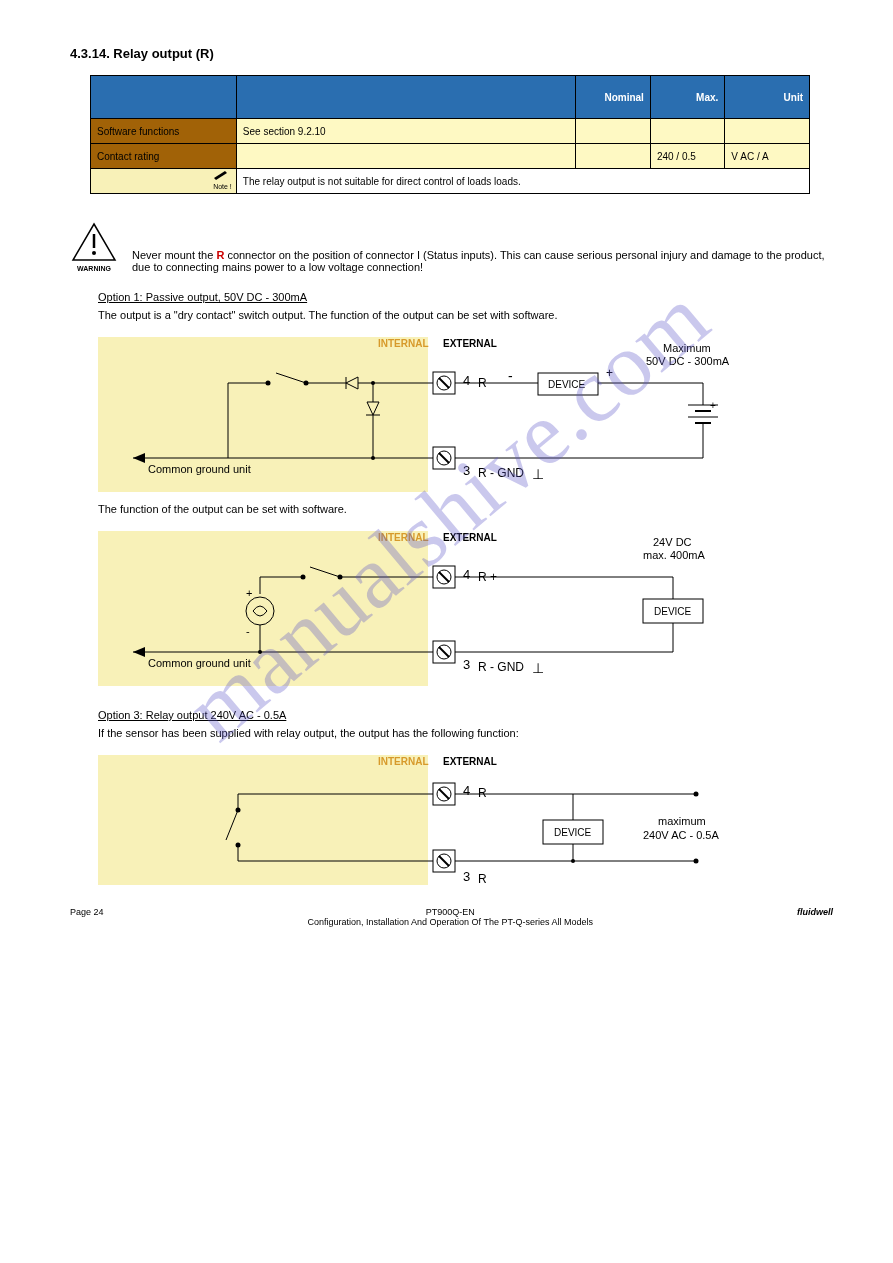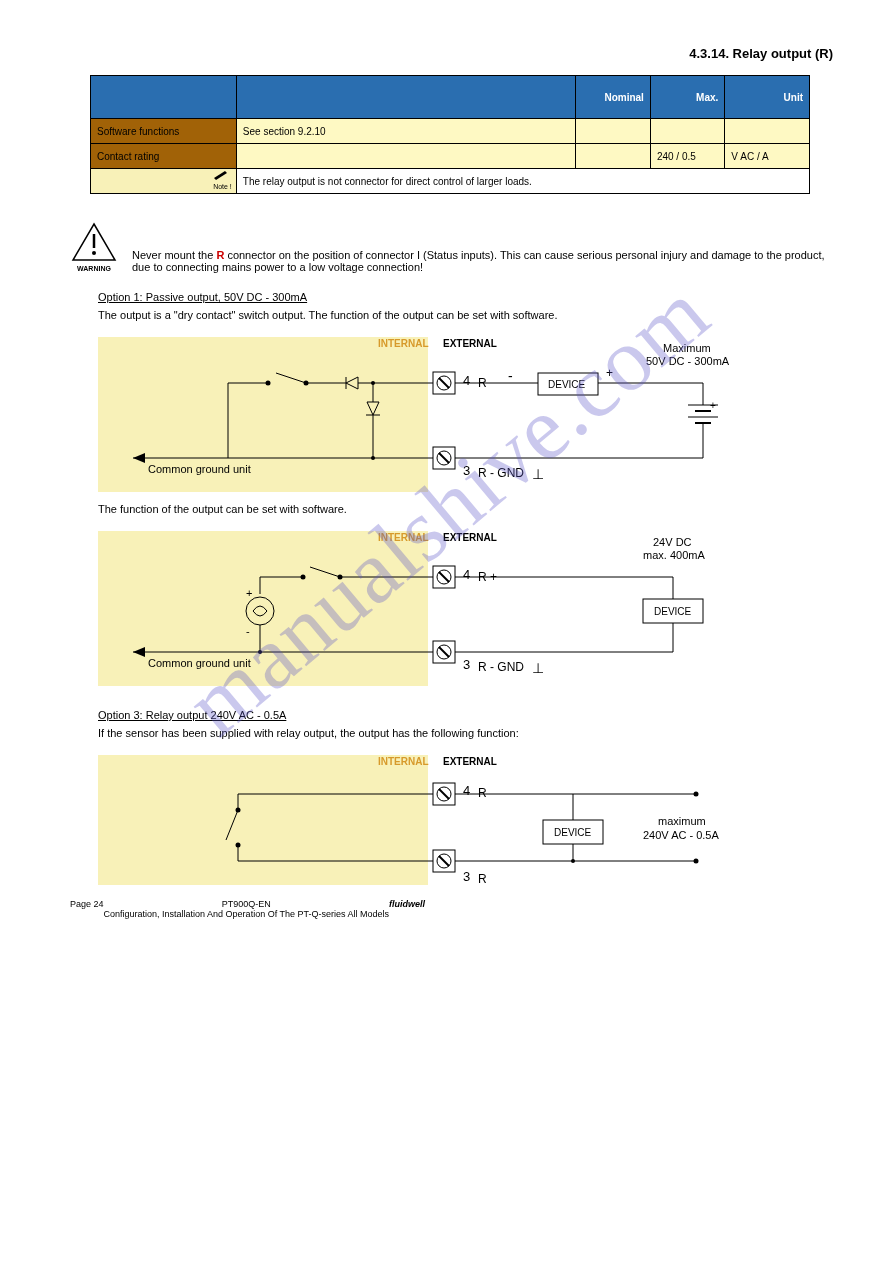--- a/index.html
+++ b/index.html
@@ -11,21 +11,20 @@
     width: 893px;
   }
   .page {
     padding: 40px 60px 40px 70px;
     position: relative;
   }
   .section-title {
     font-size: 13px;
     font-weight: bold;
     margin: 6px 0 14px 0;
-    text-align: right;
   }
   table.spec {
     border-collapse: collapse;
     width: 720px;
     margin-left: 20px;
     font-size: 10px;
   }
   table.spec th {
     background: #2a6eb0;
     color: #fff;
@@ -116,23 +115,23 @@
     font-family: "Times New Roman", serif;
     font-size: 90px;
     color: rgba(90, 85, 200, 0.32);
     letter-spacing: 1px;
     pointer-events: none;
     white-space: nowrap;
   }
 
   .footer {
     display: flex;
-    justify-content: flex-start;
+    justify-content: space-between;
     font-size: 9px;
-    margin-top: 4px;
+    margin-top: 12px;
     padding: 0 0 0 0;
   }
 </style>
 </head>
 <body>
 
 <div class="page">
 
   <div class="watermark">manualshive.com</div>
 
@@ -165,21 +164,21 @@
       </tr>
       <tr>
         <td class="labelcell note-cell">
           <div class="note-icon">
             <svg width="18" height="12" viewBox="0 0 18 12">
               <path d="M1 9 L12 2 L14 4 L3 11 Z" fill="#000"></path>
             </svg>
             Note !
           </div>
         </td>
-        <td colspan="4" class="note-row">The relay output is not connector for direct control of larger loads.</td>
+        <td colspan="4" class="note-row">The relay output is not suitable for direct control of loads loads.</td>
       </tr>
     </tbody>
   </table>
 
   <div class="warning-block">
     <div class="warn-icon">
       <svg width="46" height="40" viewBox="0 0 46 40">
         <polygon points="23,2 44,38 2,38" fill="none" stroke="#000" stroke-width="1.5"></polygon>
         <line x1="23" y1="12" x2="23" y2="26" stroke="#000" stroke-width="2.5"></line>
         <circle cx="23" cy="31" r="2" fill="#000"></circle>

